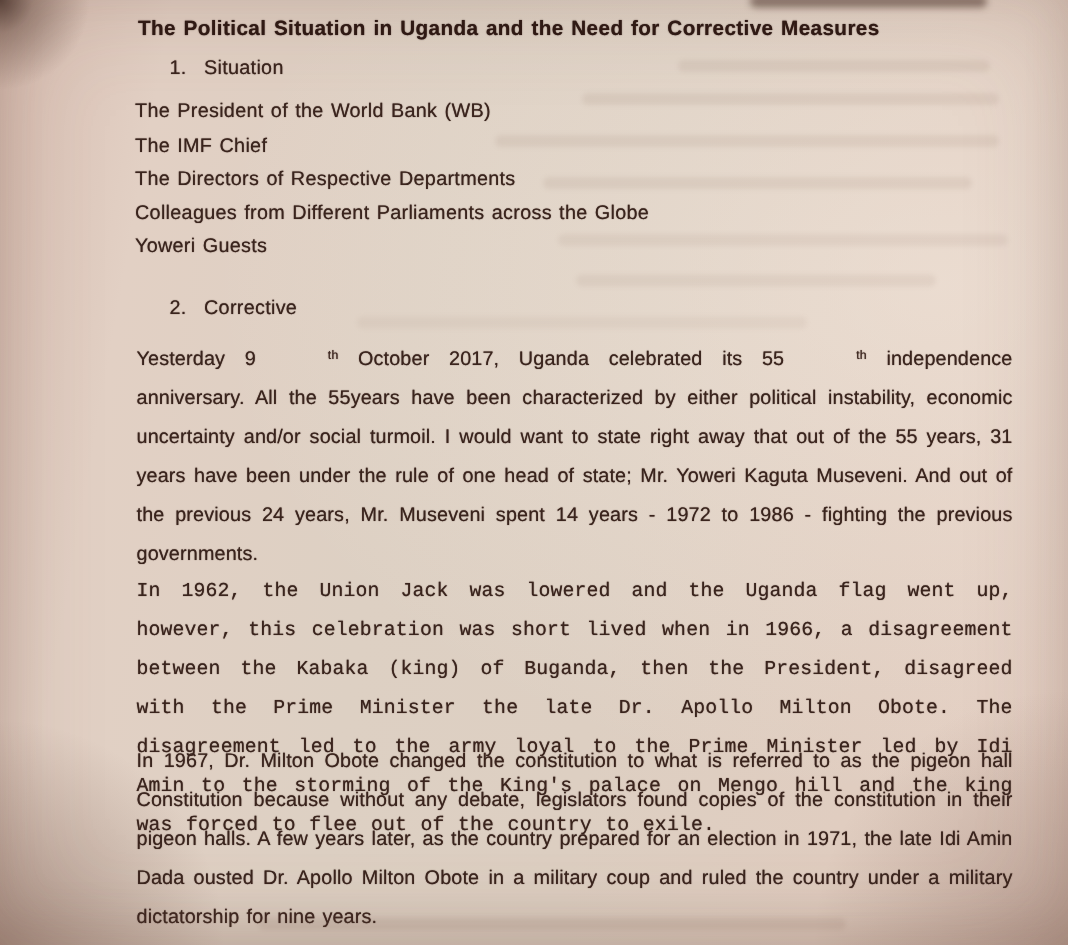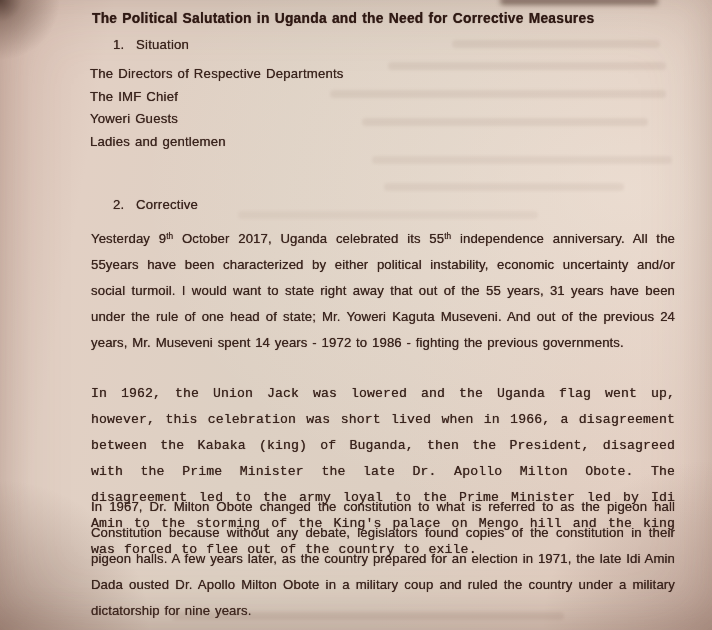--- a/index.html
+++ b/index.html
@@ -41,21 +41,21 @@
     font-size:13.2px;line-height:22.6px;letter-spacing:0.2px;word-spacing:1px;
   }
   .para{
     position:absolute;left:91px;width:584px;
     font-size:13.2px;line-height:26px;letter-spacing:0.1px;word-spacing:1px;
     text-align:justify;
   }
   .para-1{top:226px;}
   .para-2{top:381px;font-family:Liberation Mono, monospace;}
   .para-3{top:494px;}
-  sup{font-size:0.62em;line-height:0;position:relative;top:-0.45em;vertical-align:baseline;}
+  sup{font-size:0.62em;line-height:0;position:relative;top:-0.45em;vertical-align:baseline;padding-left:48px;}
 
   
   .top-smudge{
     position:absolute;left:500px;top:-3px;width:158px;height:8px;
     background:rgba(70,45,36,0.55);border-radius:4px;filter:blur(2.5px);
   }
   .bleed{
     position:absolute;height:8px;border-radius:4px;
     background:#8f7465;opacity:0.12;filter:blur(1.8px);
   }
@@ -77,32 +77,33 @@
 
   <div class="bleed b1"></div>
   <div class="bleed b2"></div>
   <div class="bleed b3"></div>
   <div class="bleed b4"></div>
   <div class="bleed b5"></div>
   <div class="bleed b6"></div>
   <div class="bleed b7"></div>
   <div class="bleed b8"></div>
 
-  <div class="title">The Political Salutation in Uganda and the Need for Corrective Measures</div>
+  <div class="title">The Political Situation in Uganda and the Need for Corrective Measures</div>
 
   <div class="list-item item-1 ink soft">
     <span class="num">1.</span>
     <span>Situation</span>
   </div>
 
   <div class="salutation ink soft">
+    <div>The President of the World Bank (WB)</div>
+    <div>The IMF Chief</div>
     <div>The Directors of Respective Departments</div>
-    <div>The IMF Chief</div>
+    <div>Colleagues from Different Parliaments across the Globe</div>
     <div>Yoweri Guests</div>
-    <div>Ladies and gentlemen</div>
   </div>
 
   <div class="list-item item-2 ink soft">
     <span class="num">2.</span>
     <span>Corrective</span>
   </div>
 
   <div class="para para-1 ink soft"><span>Yesterday 9</span><sup>th</sup><span> October 2017, Uganda celebrated its 55</span><sup>th</sup><span> independence anniversary. All the 55years have been characterized by either political instability, economic uncertainty and/or social turmoil. I would want to state right away that out of the 55 years, 31 years have been under the rule of one head of state; Mr. Yoweri Kaguta Museveni. And out of the previous 24 years, Mr. Museveni spent 14 years - 1972 to 1986 - fighting the previous governments.</span></div>
 
   <div class="para para-2 ink soft">In 1962, the Union Jack was lowered and the Uganda flag went up, however, this celebration was short lived when in 1966, a disagreement between the Kabaka (king) of Buganda, then the President, disagreed with the Prime Minister the late Dr. Apollo Milton Obote. The disagreement led to the army loyal to the Prime Minister led by Idi Amin to the storming of the King's palace on Mengo hill and the king was forced to flee out of the country to exile.</div>

